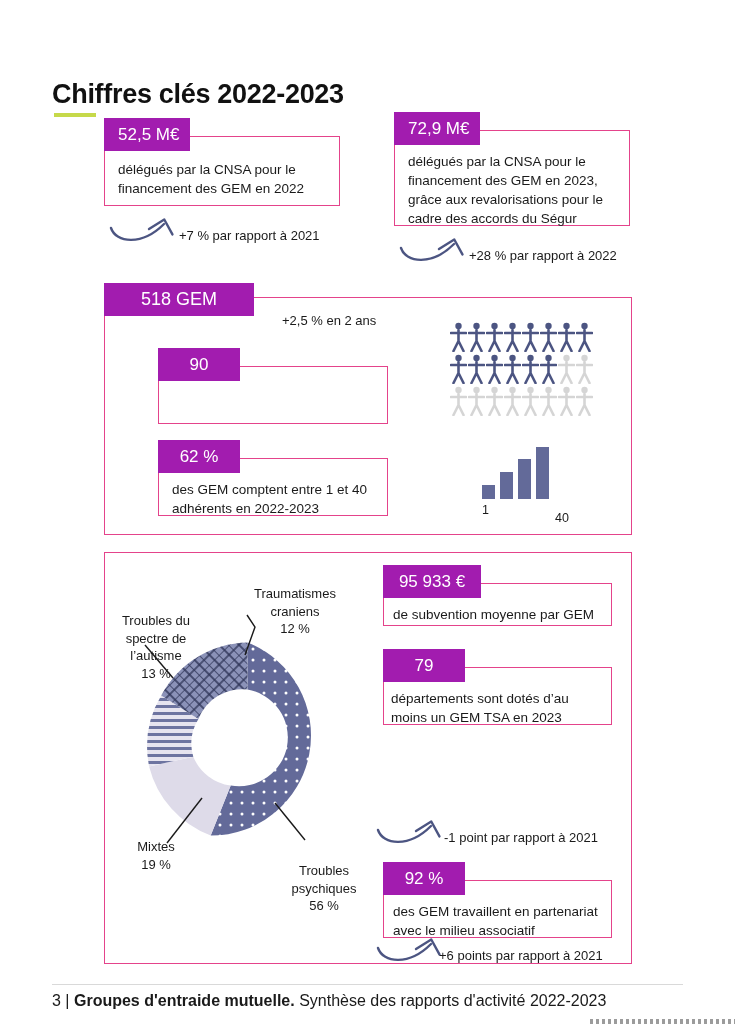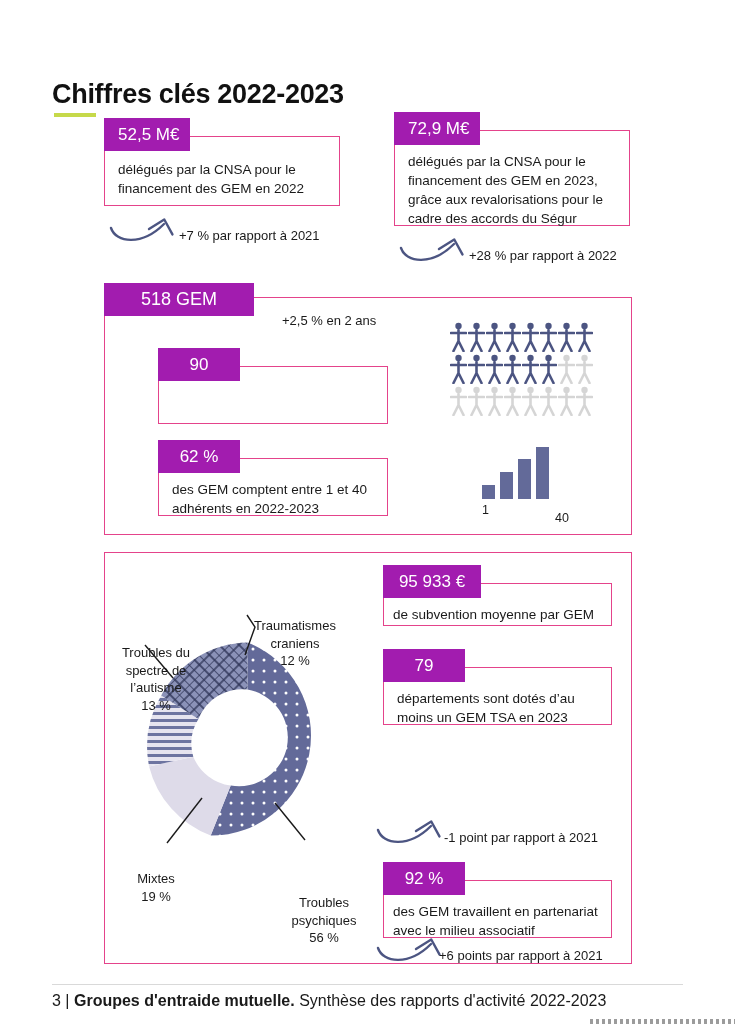--- a/index.html
+++ b/index.html
@@ -71,21 +71,21 @@
   .minibars .bar{width:13px;background:#636a99;}
   .minibars .axis{
     position:relative;margin-top:4px;font-size:12.5px;color:#1a1a1a;height:16px;
   }
   .minibars .axis .l{position:absolute;left:0;top:0;}
   .minibars .axis .r{position:absolute;left:73px;top:8px;}
 
   
   .donut-wrap{position:absolute;left:140px;top:635px;width:215px;height:215px;}
   .donut-label{
-    position:absolute;font-size:13px;line-height:1.35;color:#1a1a1a;text-align:center;margin-top:32px;
+    position:absolute;font-size:13px;line-height:1.35;color:#1a1a1a;text-align:center;
   }
 
   
   .footer{
     position:absolute;left:52px;top:992px;font-size:16px;color:#1a1a1a;white-space:nowrap;
   }
   .footer b{font-weight:bold;}
   .footer-rule{
     position:absolute;left:52px;top:984px;width:631px;height:1px;background:#d9d9d9;
   }
@@ -339,21 +339,21 @@
     <div class="frame" style="left:0;top:18px;width:229px;height:43px;"></div>
     <div class="tag" style="width:98px;height:33px;justify-content:center;">95 933 €</div>
     <div class="body" style="left:10px;top:40px;">
       <div>de subvention moyenne par GEM</div>
     </div>
   </div>
 
   <div class="card" style="left:383px;top:649px;width:229px;height:76px;">
     <div class="frame" style="left:0;top:18px;width:229px;height:58px;"></div>
     <div class="tag" style="width:82px;height:33px;justify-content:center;">79</div>
-    <div class="body" style="left:14px;top:40px;">
+    <div class="body" style="left:8px;top:40px;">
       <div>départements sont dotés d’au</div>
       <div>moins un GEM TSA en 2023</div>
     </div>
   </div>
 
   <svg class="arrow" style="left:375px;top:818px;" width="72" height="32" viewBox="0 0 72 32">
     <path d="M3,12 C8,27 34,30 56,8" fill="none" stroke="#4c5582" stroke-width="2.4" stroke-linecap="round"></path>
     <path d="M41,5 L59,5 L58,22" fill="none" stroke="#4c5582" stroke-width="2.4" stroke-linecap="round" stroke-linejoin="round" transform="rotate(-32 55 9)"></path>
   </svg>
   <div class="note" style="left:444px;top:830px;">-1 point par rapport à 2021</div>

